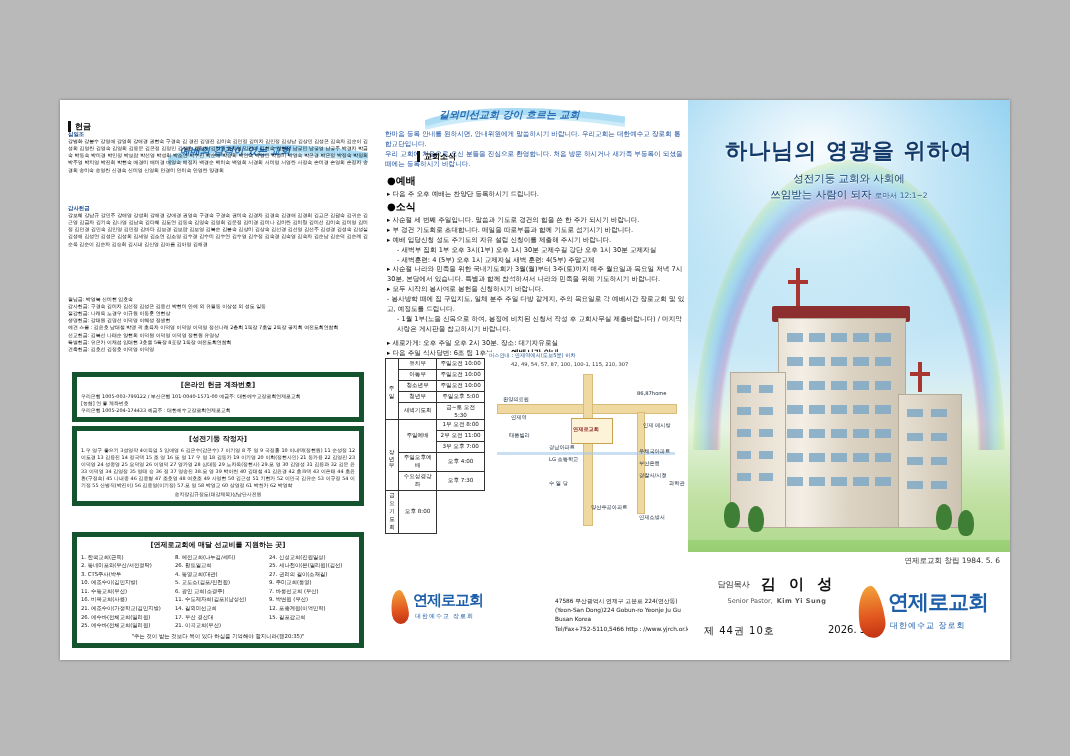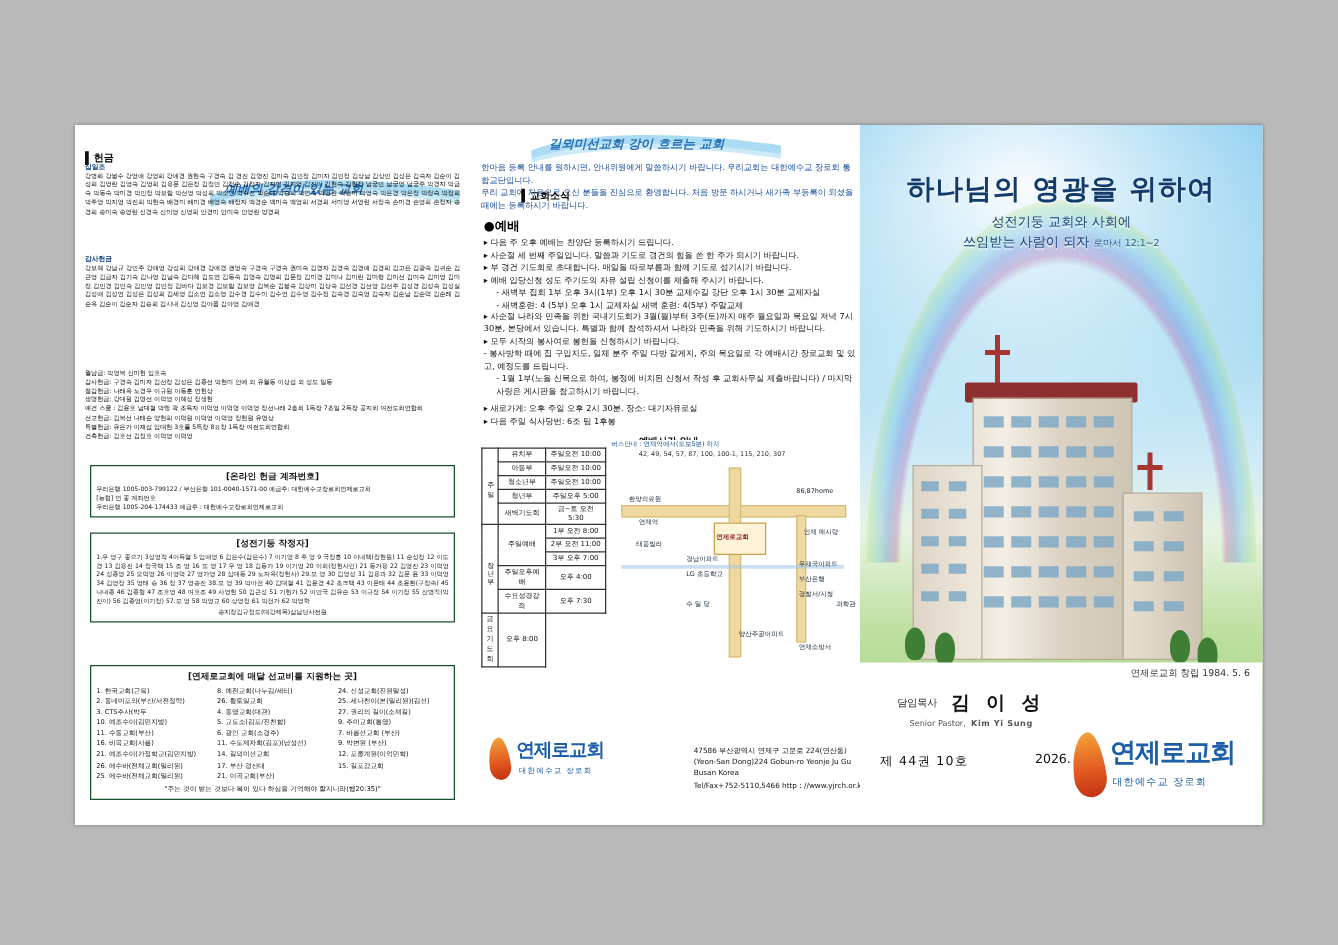--- a/index.html
+++ b/index.html
@@ -78,21 +78,21 @@
     position:absolute;background:#a8352f;
   }
   .cross-v{width:4px;height:40px;}
   .cross-h{width:20px;height:4px;}
   .lawn{
     position:absolute;left:0;bottom:0;width:100%;height:120px;
     background:linear-gradient(to bottom,#9fd27a,#6fb44c 60%,#4f9a38 100%);
   }
   .tree{position:absolute;width:16px;height:26px;background:#3f7f35;border-radius:50% 50% 40% 40%;}
   .cover-footer{
-    position:absolute;left:0;bottom:0;width:100%;height:130px;background:#ffffff;
+    position:absolute;left:0;bottom:0;width:100%;height:108px;background:#ffffff;
   }
   .founded{
     position:absolute;right:10px;top:4px;font-size:7.5px;color:#333;
   }
   .pastor-box{
     position:absolute;left:14px;top:22px;width:150px;text-align:center;
   }
   .pastor-label{font-size:8px;color:#222;display:inline-block;vertical-align:middle;}
   .pastor-name{font-size:15px;font-weight:bold;color:#111;letter-spacing:4px;display:inline-block;vertical-align:middle;margin-left:6px;}
   .pastor-en{font-size:6.5px;color:#555;margin-top:3px;}
@@ -151,21 +151,21 @@
   }
   
   .panel1{
     position:absolute;left:0;top:0;width:317px;height:560px;background:#ffffff;
   }
   .tag{
     display:inline-block;font-size:8px;font-weight:bold;color:#000;
     border-left:3px solid #111;padding-left:4px;margin-bottom:2px;
   }
   .boxed{
-    border:1px solid #14532d;padding:3px 4px;margin:4px 6px;font-size:5.6px;line-height:1.5;color:#111;
+    border:5px solid #14532d;padding:3px 4px;margin:4px 6px;font-size:5.6px;line-height:1.5;color:#111;
   }
   .boxed .bx-title{text-align:center;font-size:7px;font-weight:bold;margin-bottom:2px;}
   .tiny{font-size:5.4px;line-height:1.5;}
   .micro{font-size:4.9px;line-height:1.45;}
   .ribbon-txt{
     font-size:10px;color:#2a6fb5;font-weight:bold;font-style:italic;
   }
   .swoosh{
     position:absolute;left:0;top:0;width:100%;height:100%;
   }
@@ -279,20 +279,21 @@
     <div style="position:absolute;left:8px;top:44px;margin-left:32px;">
       <span class="tag">교회소식</span>
     </div>
 
     <div style="position:absolute;left:10px;top:74px;width:298px;">
       <div class="sec-title">●<span>예배</span></div>
       <div class="body-txt">▸ <span>다음 주 오후 예배는 찬양단 등록하시기 드립니다.</span></div>
     </div>
 
     <div style="position:absolute;left:10px;top:100px;width:298px;">
+      <div class="sec-title">●<span>소식</span></div>
       <div class="body-txt">▸ <span>사순절 세 번째 주일입니다. 말씀과 기도로 경건의 힘을 쓴 한 주가 되시기 바랍니다.</span></div>
       <div class="body-txt">▸ <span>부 경건 기도회로 초대합니다. 매일을 따로부름과 함께 기도로 섬기시기 바랍니다.</span></div>
       <div class="body-txt">▸ <span>예배 입당신청 성도 주기도의 자유 설립 신청이를 제출해 주시기 바랍니다.</span></div>
       <div class="body-txt" style="padding-left:10px;">- <span>새벽부 집회 1부 오후 3시(1부) 오후 1시 30분 교제수길 강단 오후 1시 30분 교제자실</span></div>
       <div class="body-txt" style="padding-left:10px;">- <span>새벽훈련: 4 (5부) 오후 1시 교제자실        새벽 훈련: 4(5부) 주말교제</span></div>
       <div class="body-txt">▸ <span>사순절 나라와 민족을 위한 국내기도회가 3월(월)부터 3주(토)까지 매주 월요일과 목요일 저녁 7시 30분, 본당에서 있습니다. 특별과 함께 참석하셔서 나라와 민족을 위해 기도하시기 바랍니다.</span></div>
       <div class="body-txt">▸ <span>모두 시작의 봉사여로 봉헌을 신청하시기 바랍니다.</span></div>
       <div class="body-txt">- <span>봉사방학 때에 집 구입지도, 일체 분주 주일 다방 같게지, 주의 목요일로 각 예배시간 장로교회 및 있고, 예정도를 드립니다.</span></div>
       <div class="body-txt" style="padding-left:10px;">- <span>1월 1부(노을 신목으로 하여, 봉정에 비치된 신청서 작성 후 교회사무실 제출바랍니다) / 마지막 사랑은 게시판을 참고하시기 바랍니다.</span></div>
       <div class="body-txt" style="margin-top:4px;">▸ <span>새로가게: 오후 주일 오후 2시 30분.   장소: 대기자유로실</span></div>

